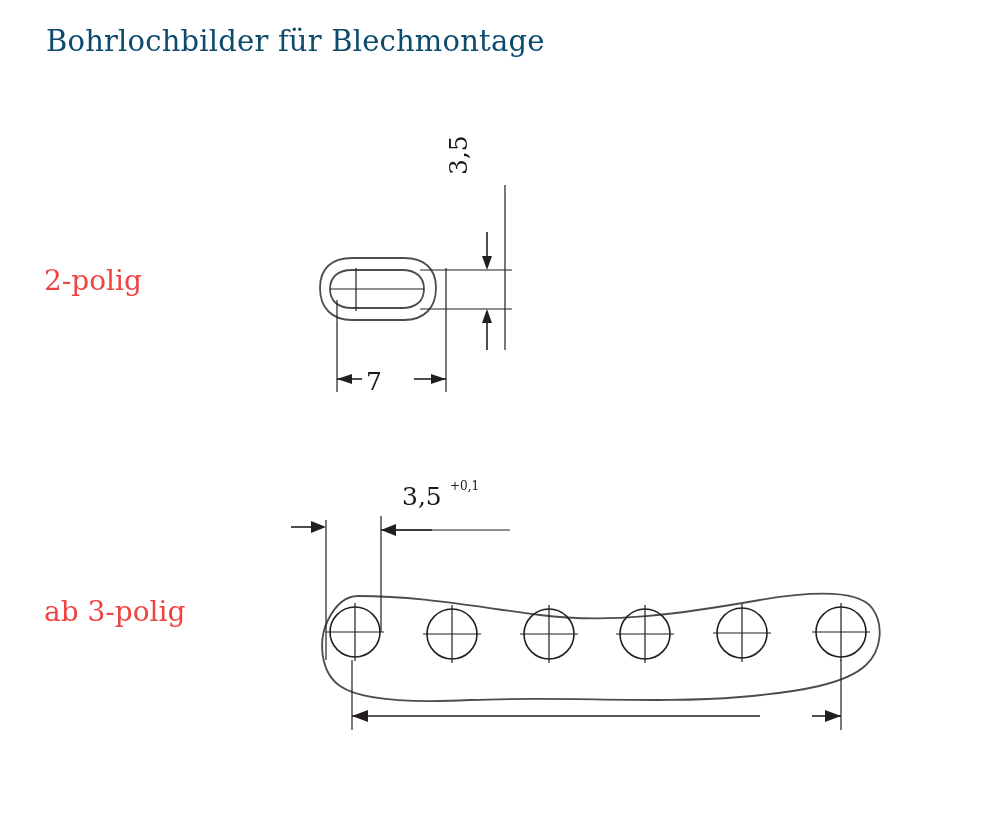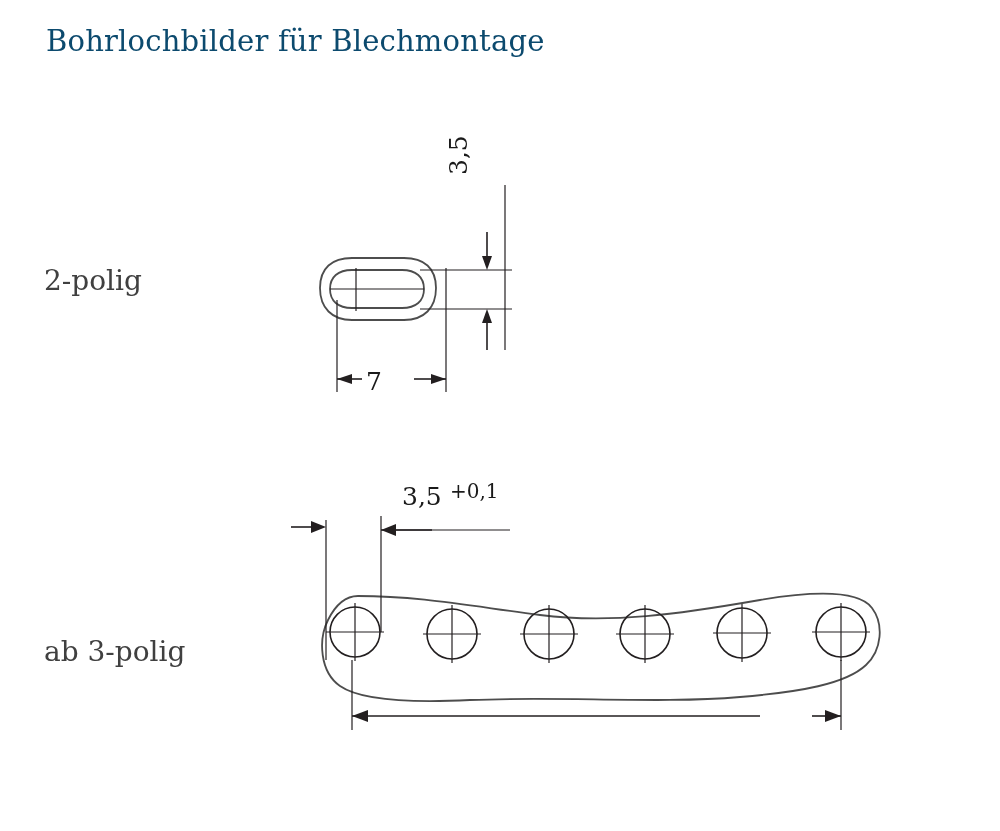--- a/index.html
+++ b/index.html
@@ -28,30 +28,30 @@
     font-size: 29px;
     font-family: "DejaVu Serif", serif;
     color: #0c4a6e;
     letter-spacing: 0.2px;
     white-space: nowrap;
   }
   .row-label {
     position: absolute;
     font-size: 28px;
     font-family: "DejaVu Serif", serif;
-    color: #404040;
+    color: #ef4444;
     white-space: nowrap;
   }
   #label-2polig {
     left: 44px;
     top: 264px;
   }
   #label-3polig {
     left: 44px;
-    top: 635px;
+    top: 595px;
   }
   .dim-text {
     position: absolute;
     font-size: 25px;
     font-family: "DejaVu Serif", serif;
     color: #1a1a1a;
     white-space: nowrap;
   }
   #dim-35-vert {
     left: 444px;
@@ -63,21 +63,21 @@
     left: 366px;
     top: 367px;
   }
   #dim-35-tol-main {
     left: 402px;
     top: 482px;
   }
   #dim-35-tol-sup {
     left: 450px;
     top: 479px;
-    font-size: 20px;
+    font-size: 12px;
   }
   #dim-L {
     left: 776px;
     top: 704px;
   }
   svg {
     position: absolute;
     left: 0; top: 0;
     width: 1000px;
     height: 831px;

